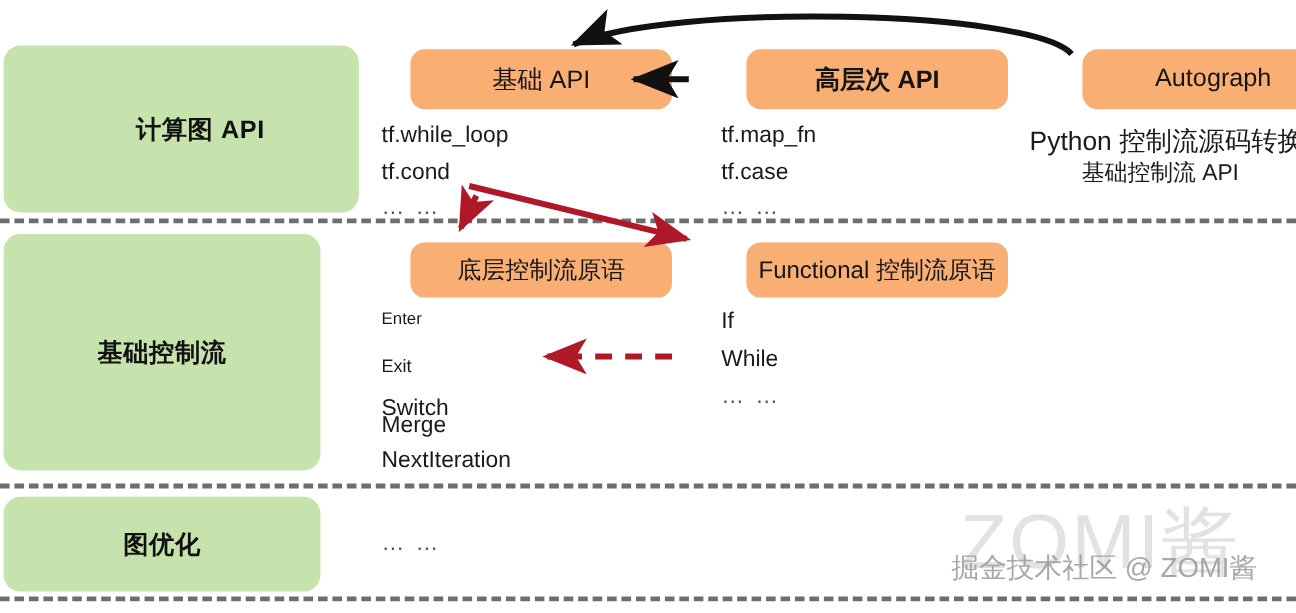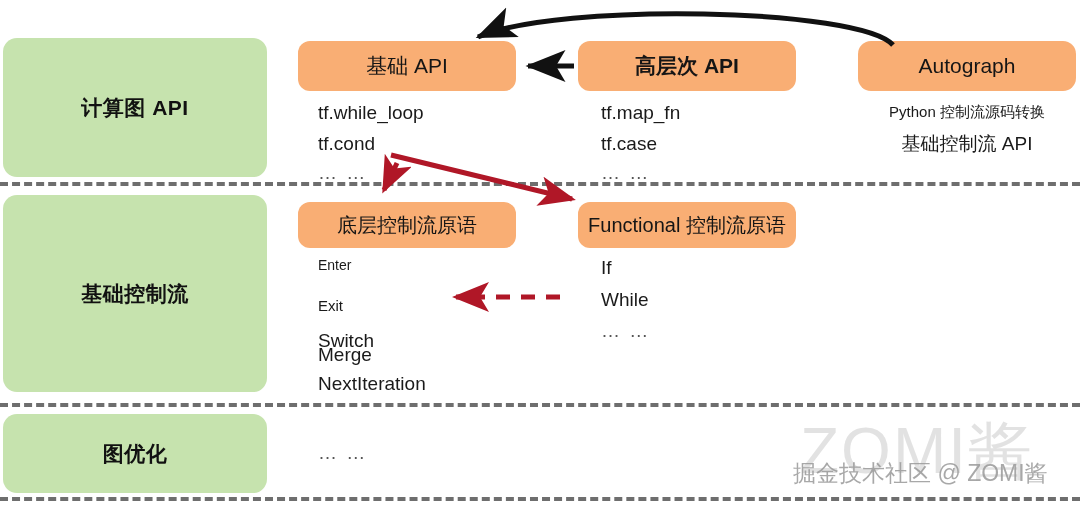--- a/index.html
+++ b/index.html
@@ -36,20 +36,21 @@
     letter-spacing: 0.5px;
   }
   .orange-box {
     position: absolute;
     background: #f9ae74;
     border-radius: 12px;
     display: flex;
     align-items: center;
     justify-content: center;
     color: #151515;
+    margin-left: 44px;
   }
   .list-text {
     position: absolute;
     color: #1a1a1a;
     white-space: nowrap;
   }
   .caption {
     position: absolute;
     color: #1a1a1a;
     text-align: center;
@@ -85,21 +86,21 @@
 </style>
 </head>
 <body>
 
 <div id="canvas">
 
   <div class="divider" style="top:182px;"></div>
   <div class="divider" style="top:403px;"></div>
   <div class="divider" style="top:497px;"></div>
 
-  <div class="green-box" style="left:3px; top:38px; width:264px; height:139px; font-size:21px;">
+  <div class="green-box" style="left:3px; top:38px; width:264px; height:139px; font-size:21px;padding-left:32px;">
     <span>计算图 API</span>
   </div>
 
   <div class="green-box" style="left:3px; top:195px; width:264px; height:197px; font-size:21px;">
     <span>基础控制流</span>
   </div>
 
   <div class="green-box" style="left:3px; top:414px; width:264px; height:79px; font-size:21px;text-align:center;">
     <span>图优化</span>
   </div>
@@ -117,21 +118,21 @@
   </div>
 
   <div class="list-text" style="left:318px; top:102px; font-size:19px;">tf.while_loop</div>
   <div class="list-text" style="left:318px; top:133px; font-size:19px;">tf.cond</div>
   <div class="ellipsis" style="left:318px; top:162px; font-size:19px;">… …</div>
 
   <div class="list-text" style="left:601px; top:102px; font-size:19px;">tf.map_fn</div>
   <div class="list-text" style="left:601px; top:133px; font-size:19px;">tf.case</div>
   <div class="ellipsis" style="left:601px; top:162px; font-size:19px;">… …</div>
 
-  <div class="caption" style="left:858px; top:103px; width:218px; font-size:15px;">Python 控制流源码转换</div>
+  <div class="caption" style="left:858px; top:103px; width:218px; font-size:22px;">Python 控制流源码转换</div>
   <div class="caption" style="left:858px; top:131px; width:218px; font-size:19px;">基础控制流 API</div>
 
   <div class="orange-box" style="left:298px; top:202px; width:218px; height:46px; font-size:20px;">
     <span>底层控制流原语</span>
   </div>
 
   <div class="orange-box" style="left:578px; top:202px; width:218px; height:46px; font-size:20px;">
     <span>Functional 控制流原语</span>
   </div>
 

